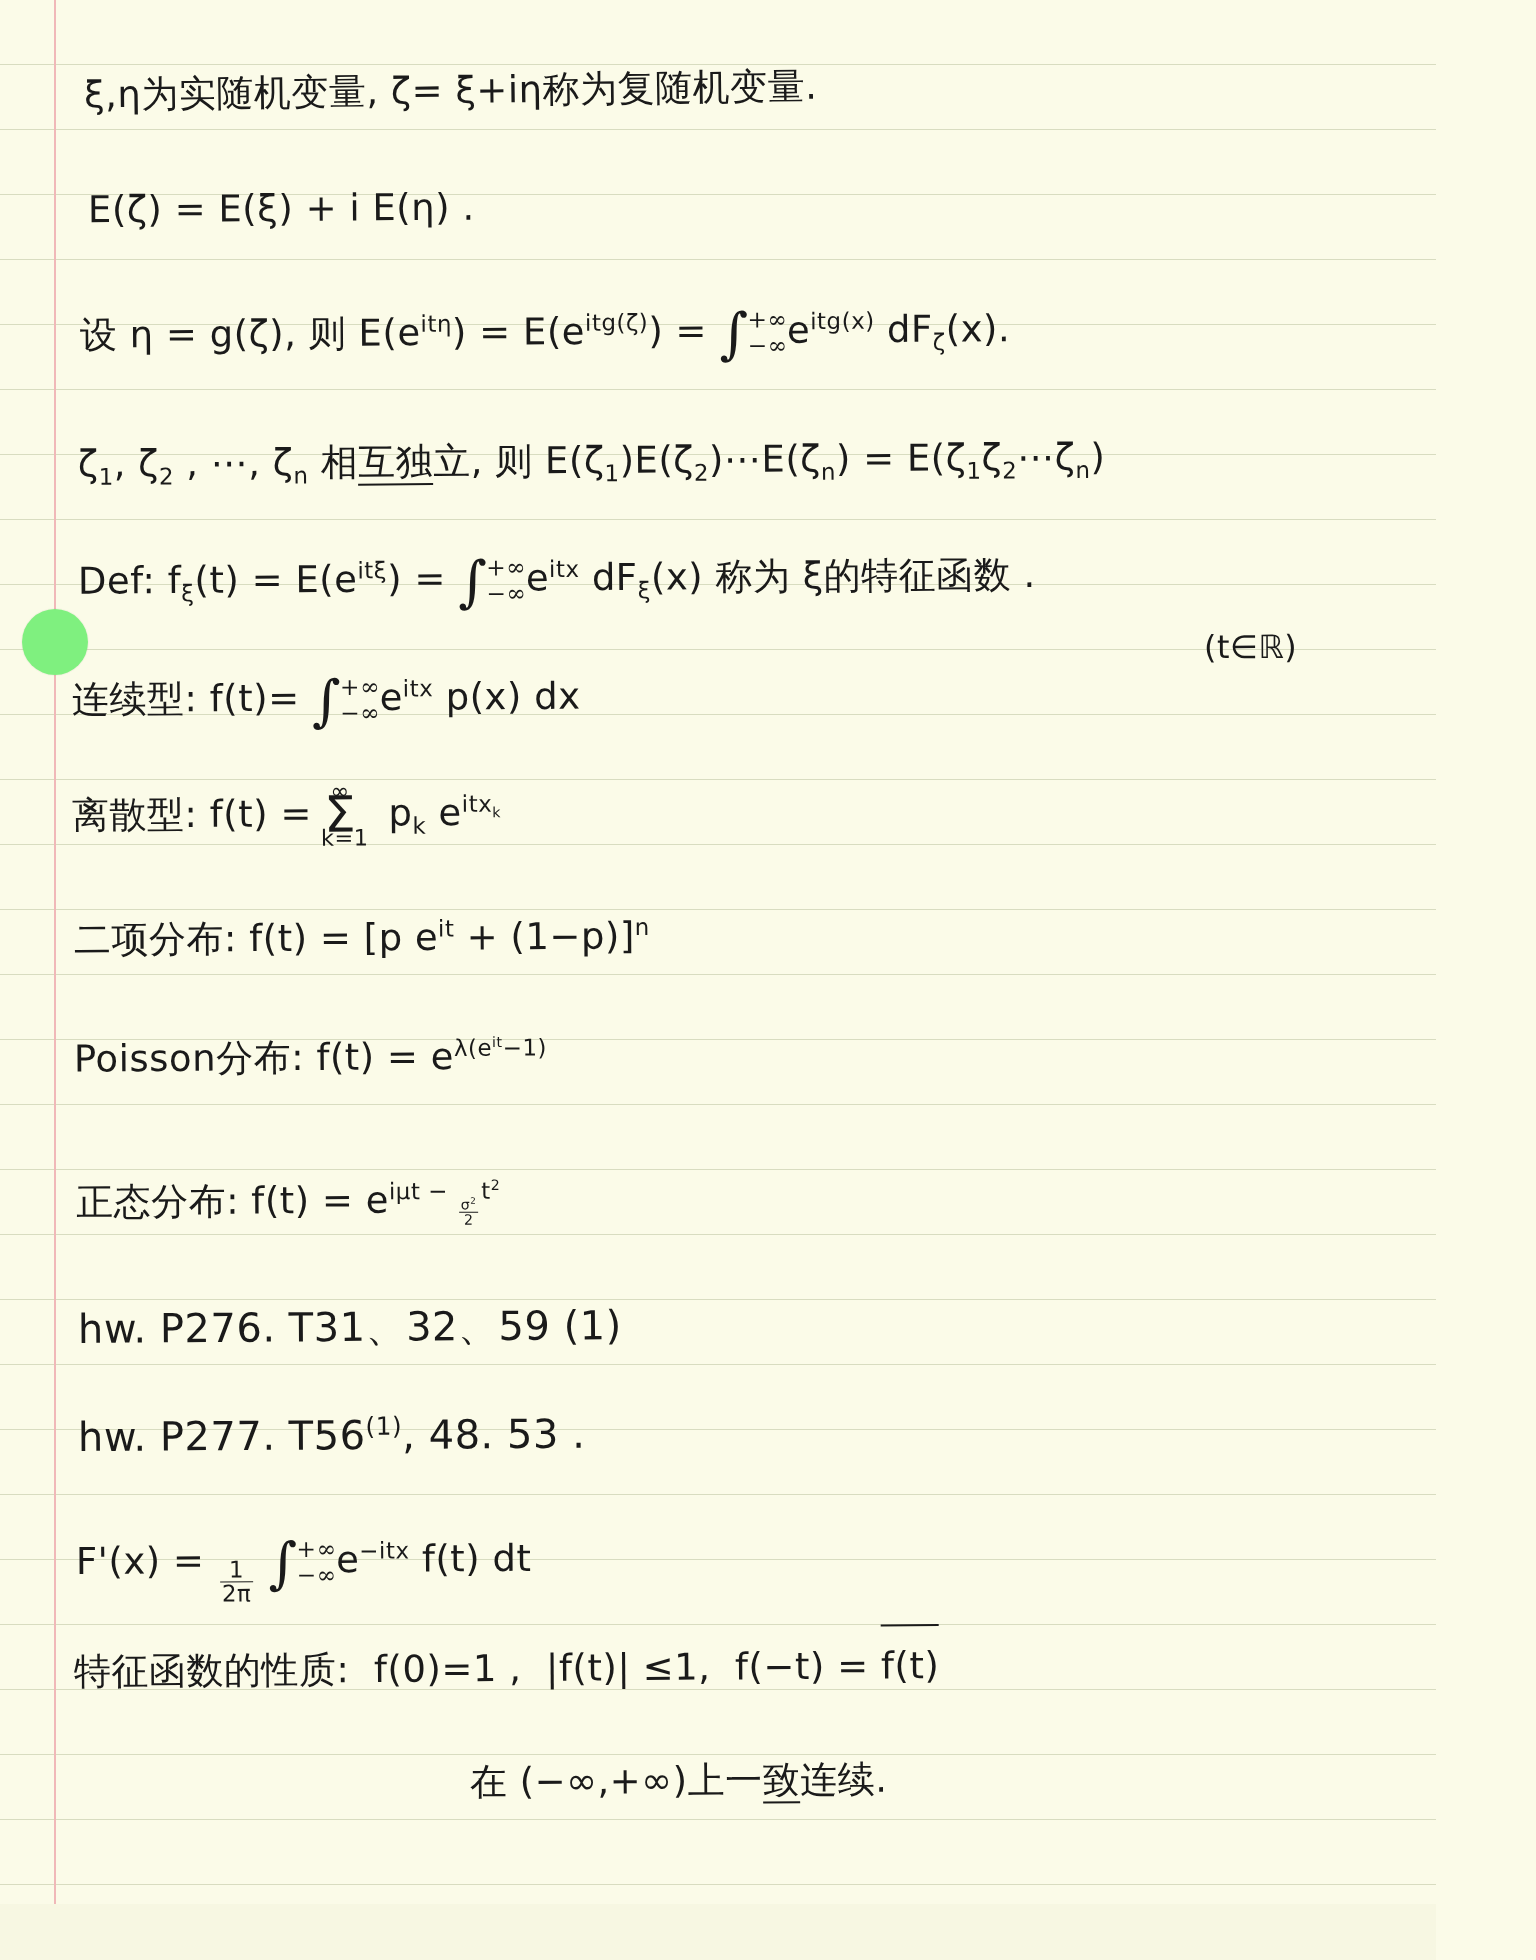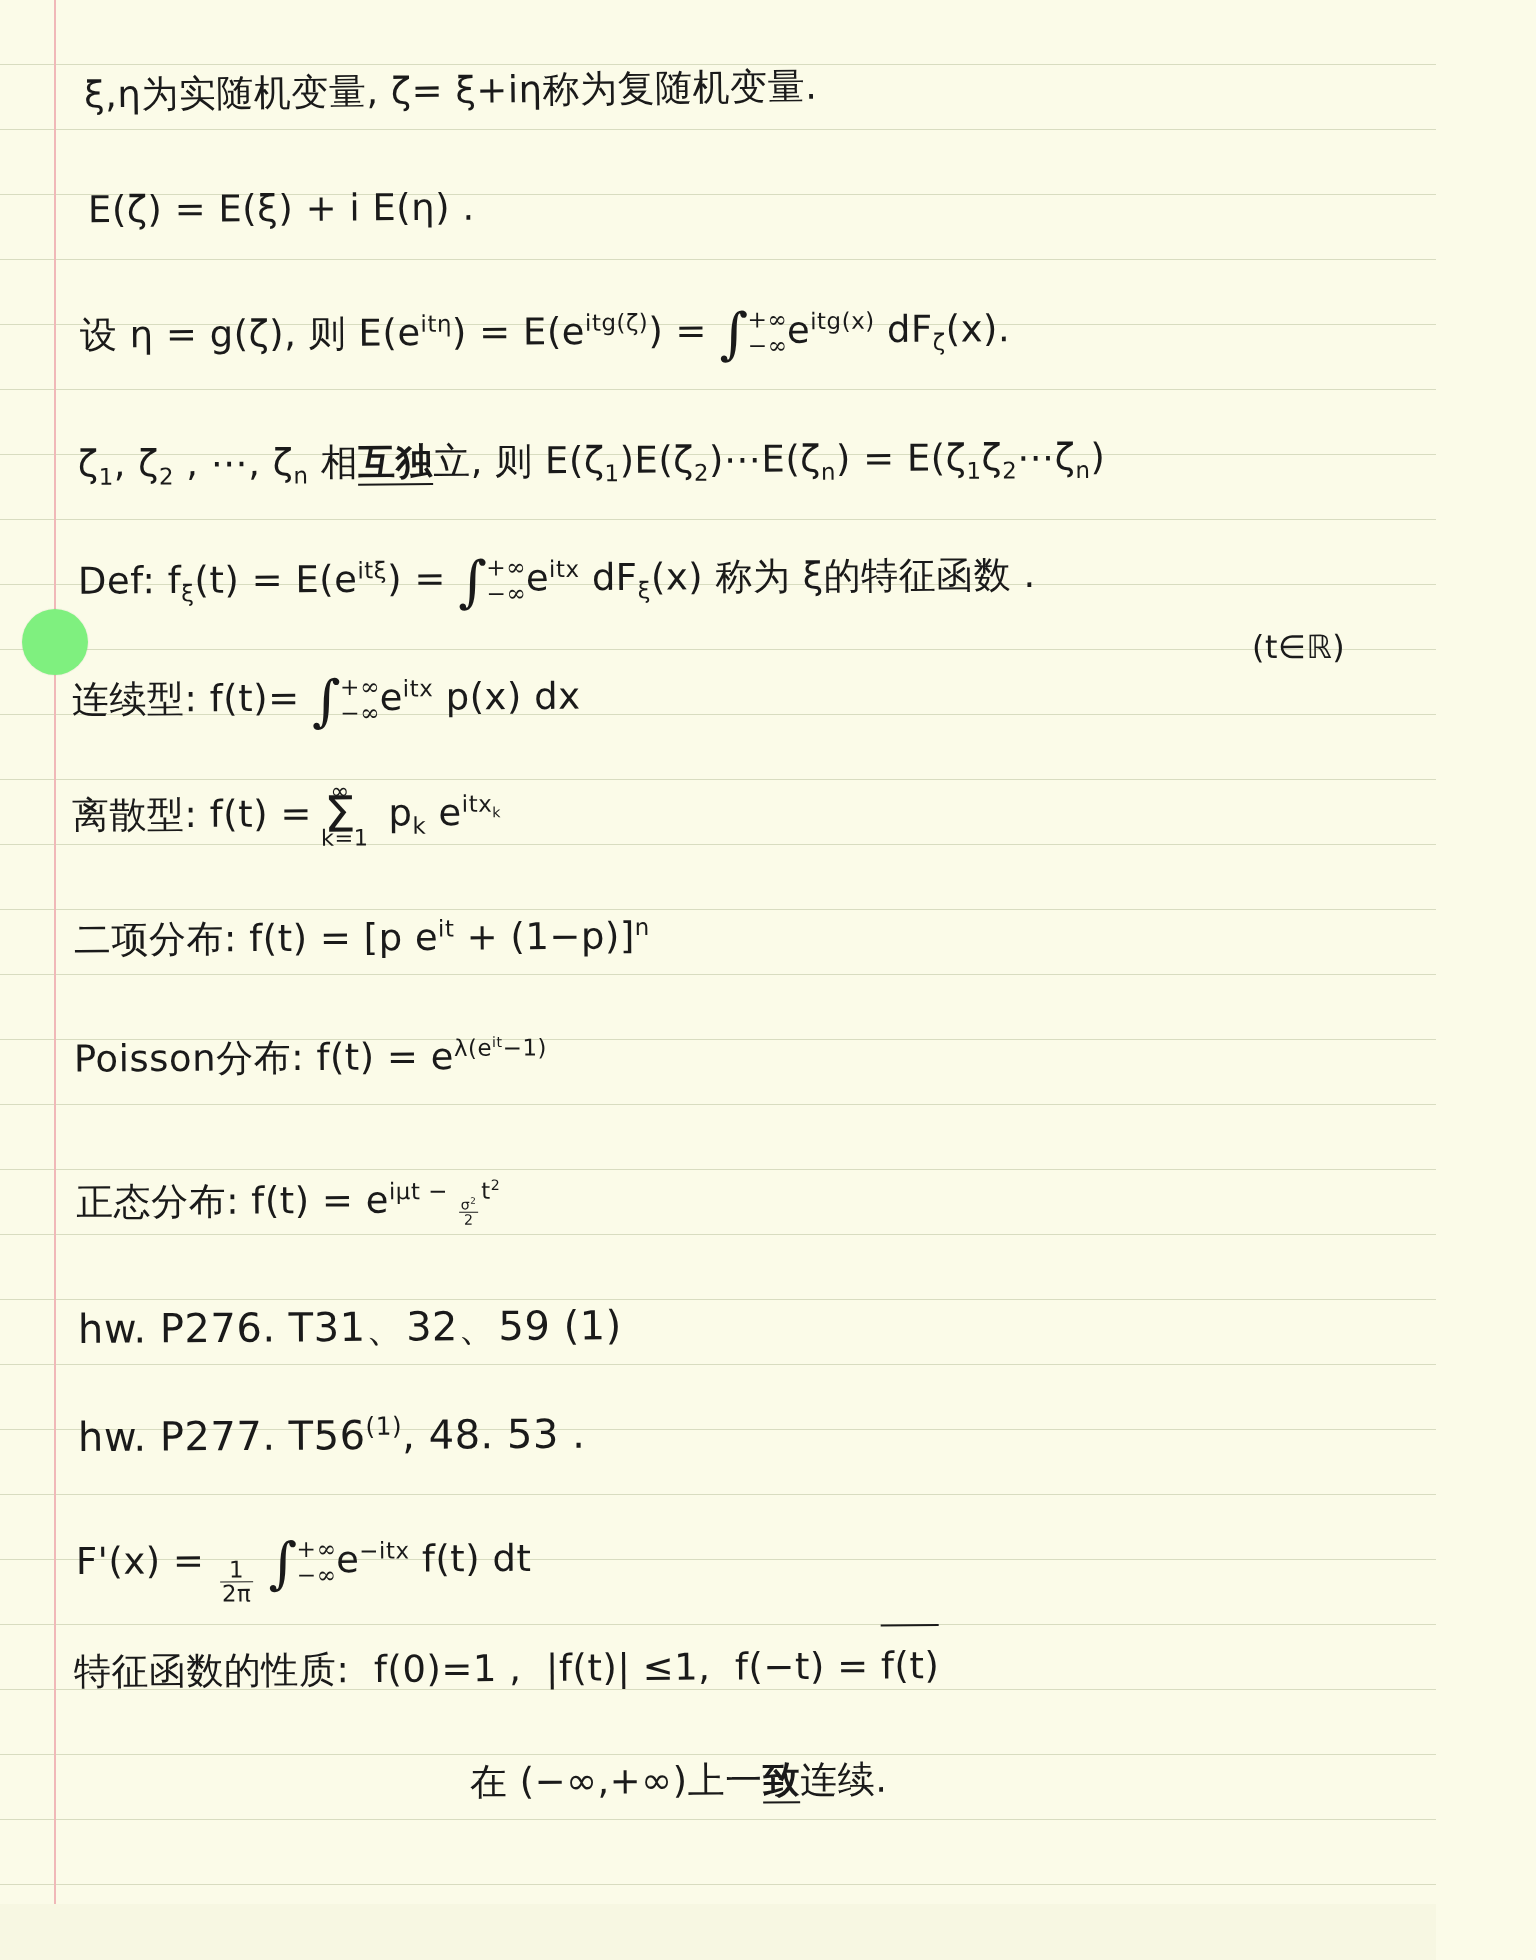--- a/index.html
+++ b/index.html
@@ -118,21 +118,20 @@
     bottom: -0.58em;
     font-size: 0.45em;
     text-align: right;
   }
   .ovl {
     border-top: 2px solid #1a1a1a;
     padding-top: 18px;
   }
   .und {
     border-bottom: 2px solid #1a1a1a;
-    font-weight: bold;
   }
   
   #cursor-dot {
     position: absolute;
     width: 66px;
     height: 66px;
     border-radius: 50%;
     background: #7ff07f;
     box-shadow: 0 0 0 1px rgba(0,0,0,0.03);
   }
@@ -159,21 +158,21 @@
   <div class="hw line sl2" style="left:78px; top:442px;">
     ζ<sub>1</sub>, ζ<sub>2</sub> , ⋯, ζ<sub>n</sub> 相<span class="und">互独</span>立, 则 E(ζ<sub>1</sub>)E(ζ<sub>2</sub>)⋯E(ζ<sub>n</sub>) = E(ζ<sub>1</sub>ζ<sub>2</sub>⋯ζ<sub>n</sub>)
   </div>
 
   <div class="hw line sl2" style="left:78px; top:558px;">
     Def: f<sub>ξ</sub>(t) = E(e<sup>itξ</sup>) =
     <span class="intg">∫<span class="lim-up">+∞</span><span class="lim-dn">−∞</span></span>
     e<sup>itx</sup> dF<sub>ξ</sub>(x) 称为 ξ的特征函数 .
   </div>
 
-  <div class="hw sub-note sl0" style="left:1252px; top:628px;">
+  <div class="hw sub-note sl0" style="left:1204px; top:628px;">
     (t∈ℝ)
   </div>
 
   <div class="hw line sl2" style="left:72px; top:678px;">
     连续型: f(t)=
     <span class="intg">∫<span class="lim-up">+∞</span><span class="lim-dn">−∞</span></span>
     e<sup>itx</sup> p(x) dx
   </div>
 
   <div class="hw line sl2" style="left:72px; top:794px;">

